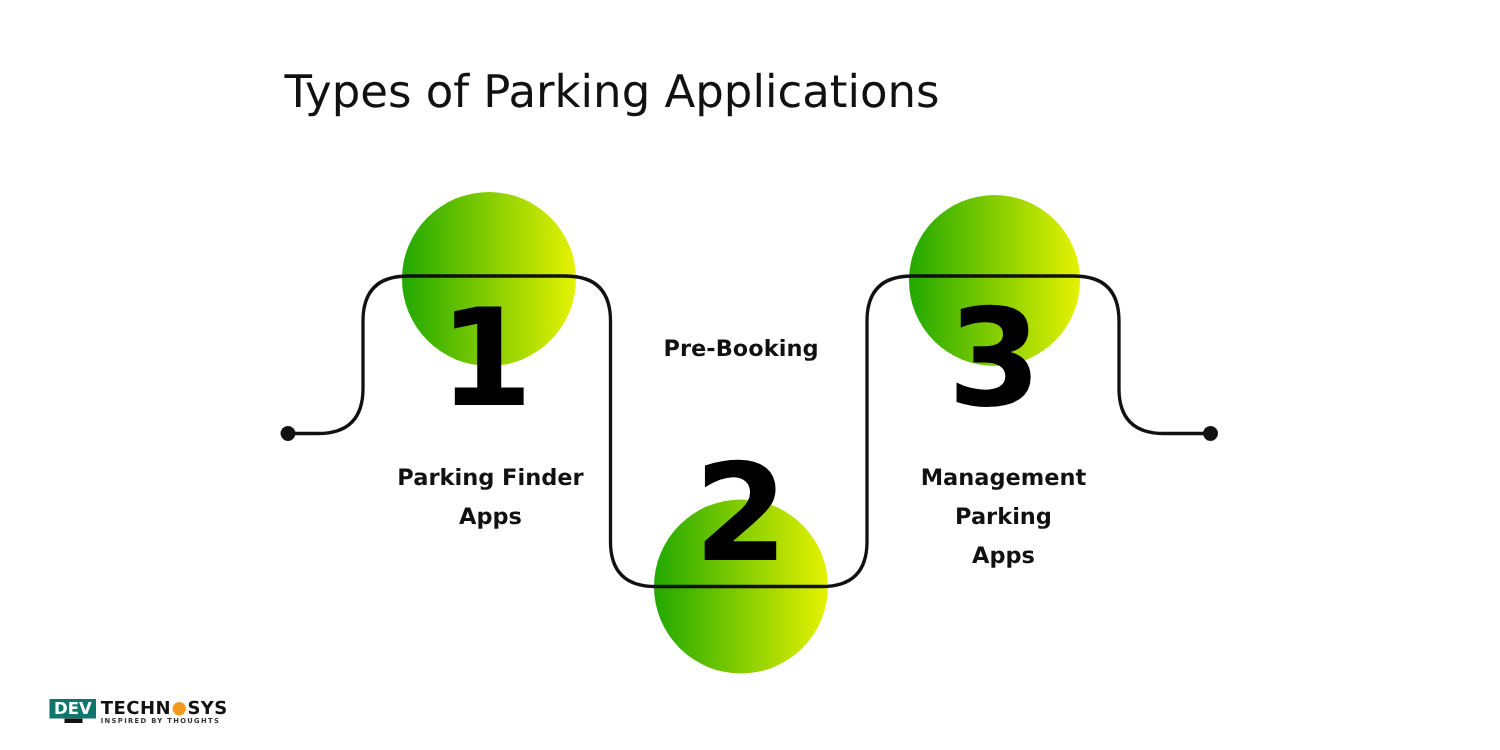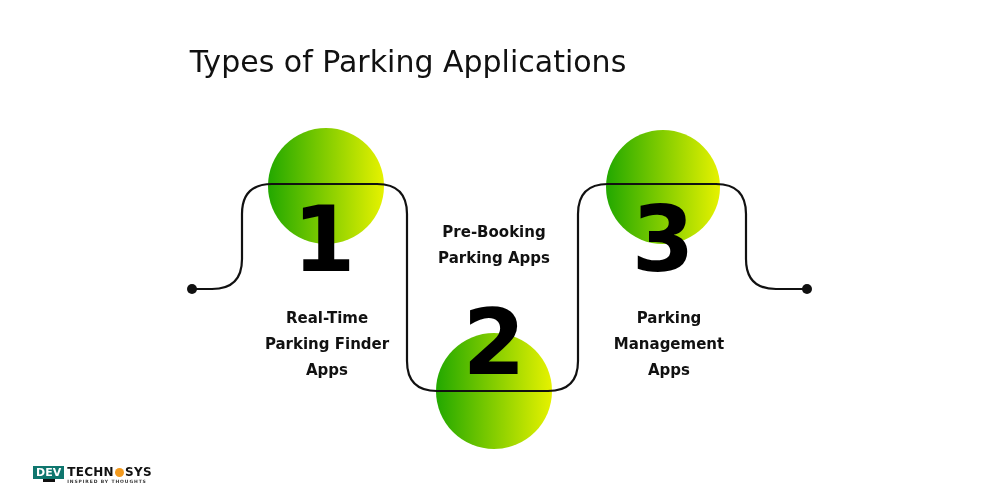--- a/index.html
+++ b/index.html
@@ -150,31 +150,29 @@
            L807 289" fill="none" stroke="#111111" stroke-width="2.2" stroke-linejoin="round"></path>
   <circle cx="192" cy="289" r="5" fill="#111111"></circle>
   <circle cx="807" cy="289" r="5" fill="#111111"></circle>
 </svg>
 
 <div class="numeral" style="left:274px; top:195px;">1</div>
 <div class="numeral" style="left:444px; top:298px;">2</div>
 <div class="numeral" style="left:613px; top:195px;">3</div>
 
 <div class="label" style="left:227px; top:305px;">
-  <span>Real-Time</span>
   <span>Parking Finder</span>
   <span>Apps</span>
 </div>
 <div class="label" style="left:394px; top:219px;">
   <span>Pre-Booking</span>
-  <span>Parking Apps</span>
 </div>
 <div class="label" style="left:569px; top:305px;">
+  <span>Management</span>
   <span>Parking</span>
-  <span>Management</span>
   <span>Apps</span>
 </div>
 
 <div class="logo">
   <div class="dev">DEV</div>
   <div class="right">
     <div class="word">
       <span>TECHN</span>
       <span class="gear"></span>
       <span>SYS</span>

